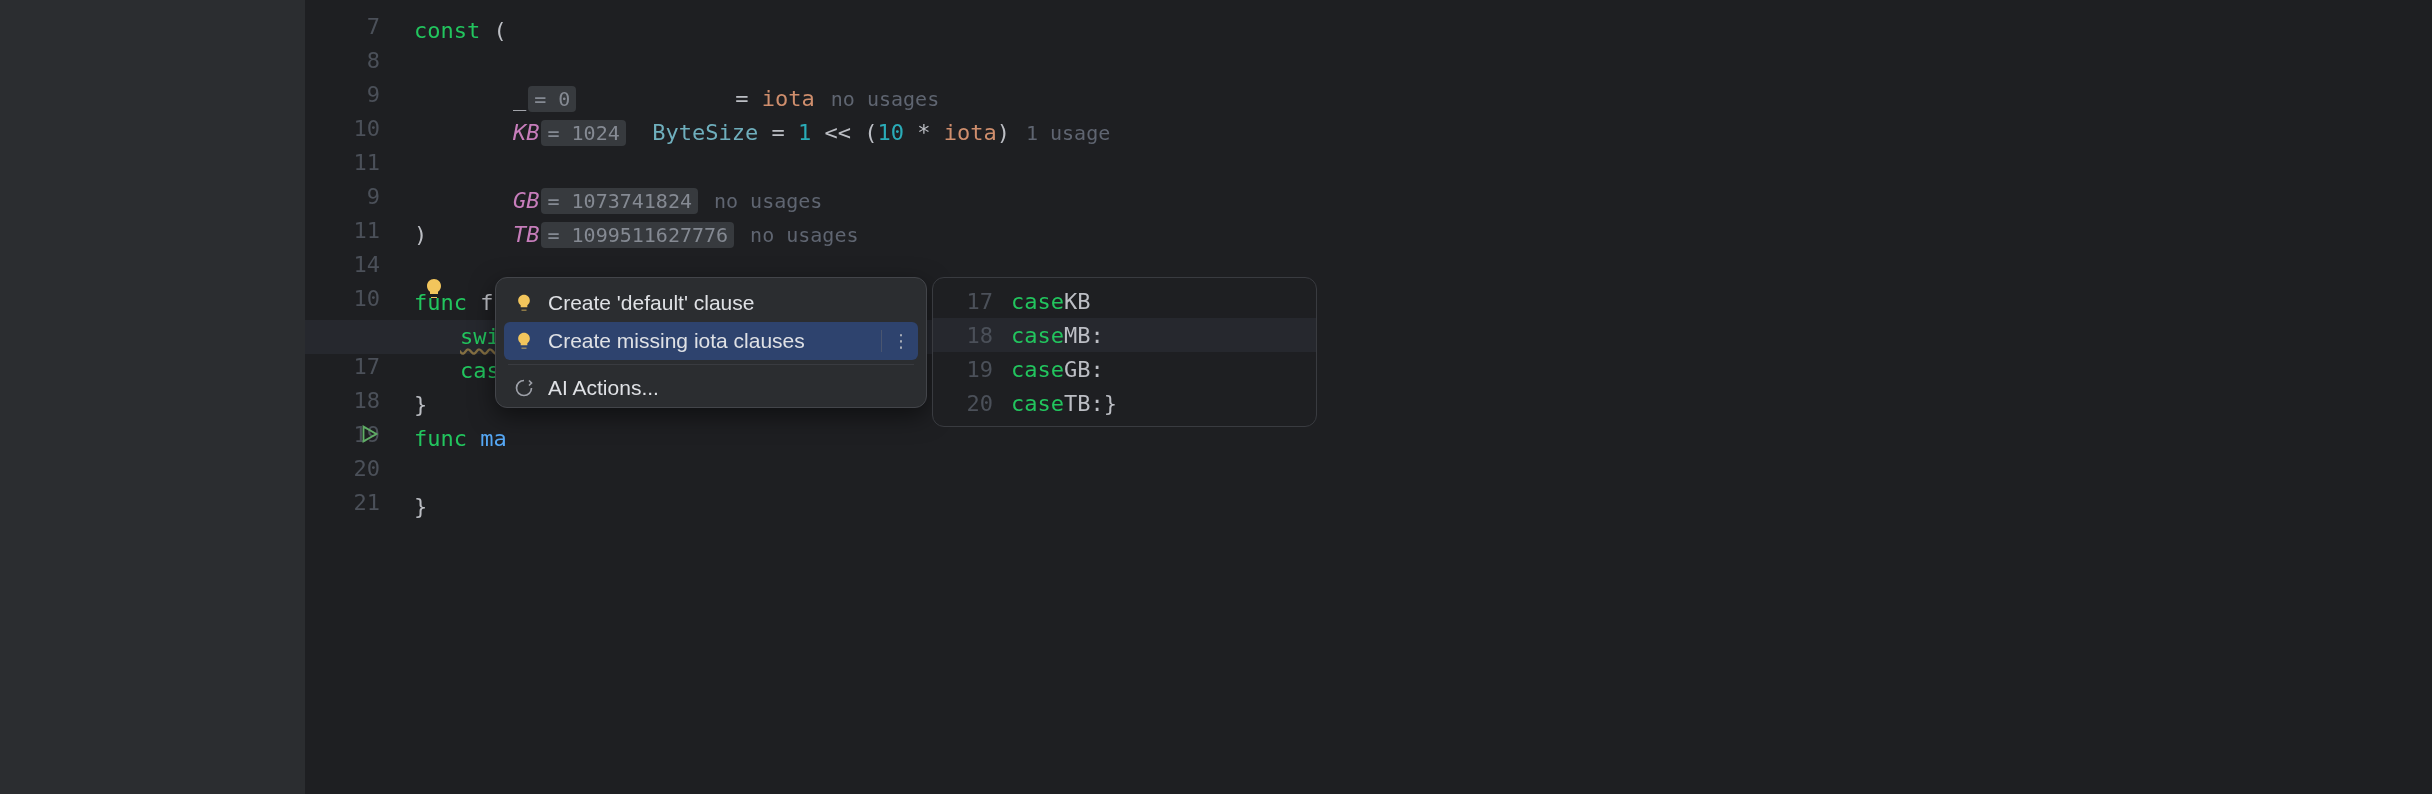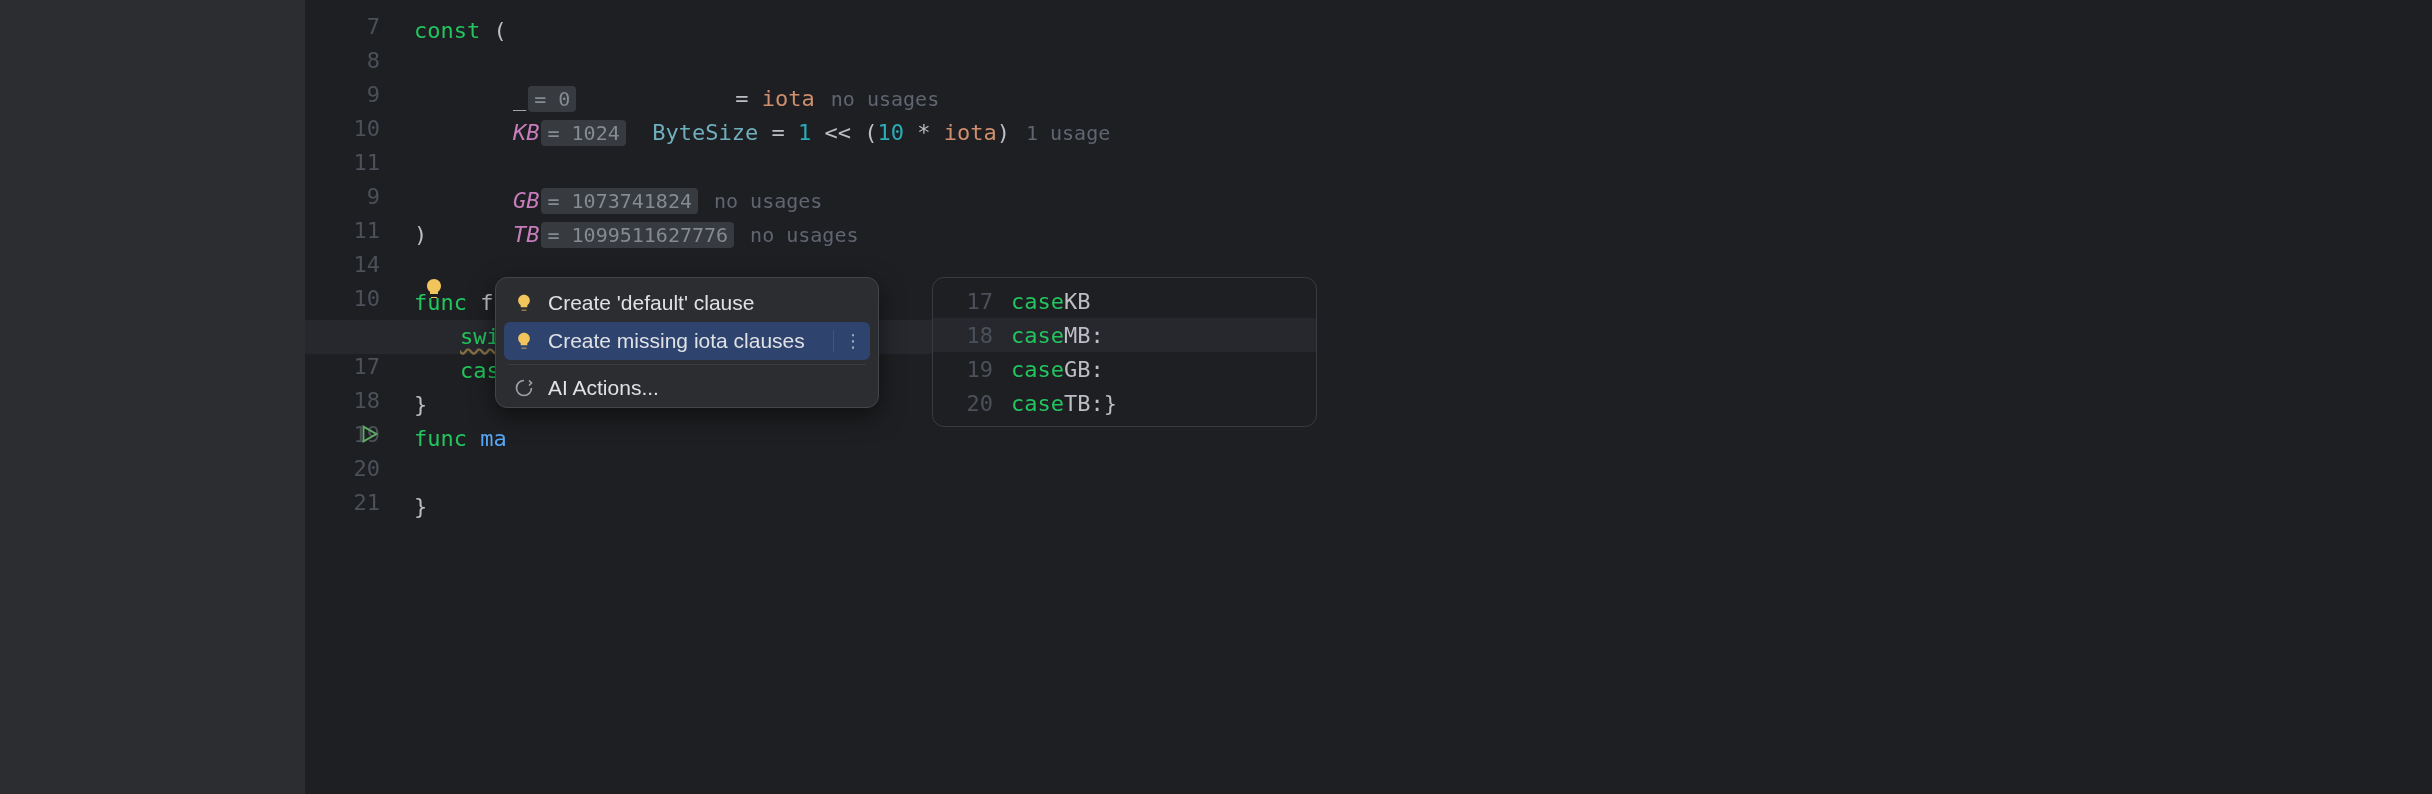--- a/index.html
+++ b/index.html
@@ -97,21 +97,21 @@
     left: 358px;
     width: 24px;
     height: 24px;
     color: #5fad65;
   }
 
   .popup {
     position: absolute;
     left: 495px;
     top: 277px;
-    width: 384px;
+    width: 432px;
     background: #2b2d30;
     border: 1px solid #43454a;
     border-radius: 12px;
     box-shadow: 0 8px 24px rgba(0,0,0,0.5);
     overflow: hidden;
     font-family: -apple-system, 'Segoe UI', sans-serif;
   }
   .popup-item {
     display: flex;
     align-items: center;

